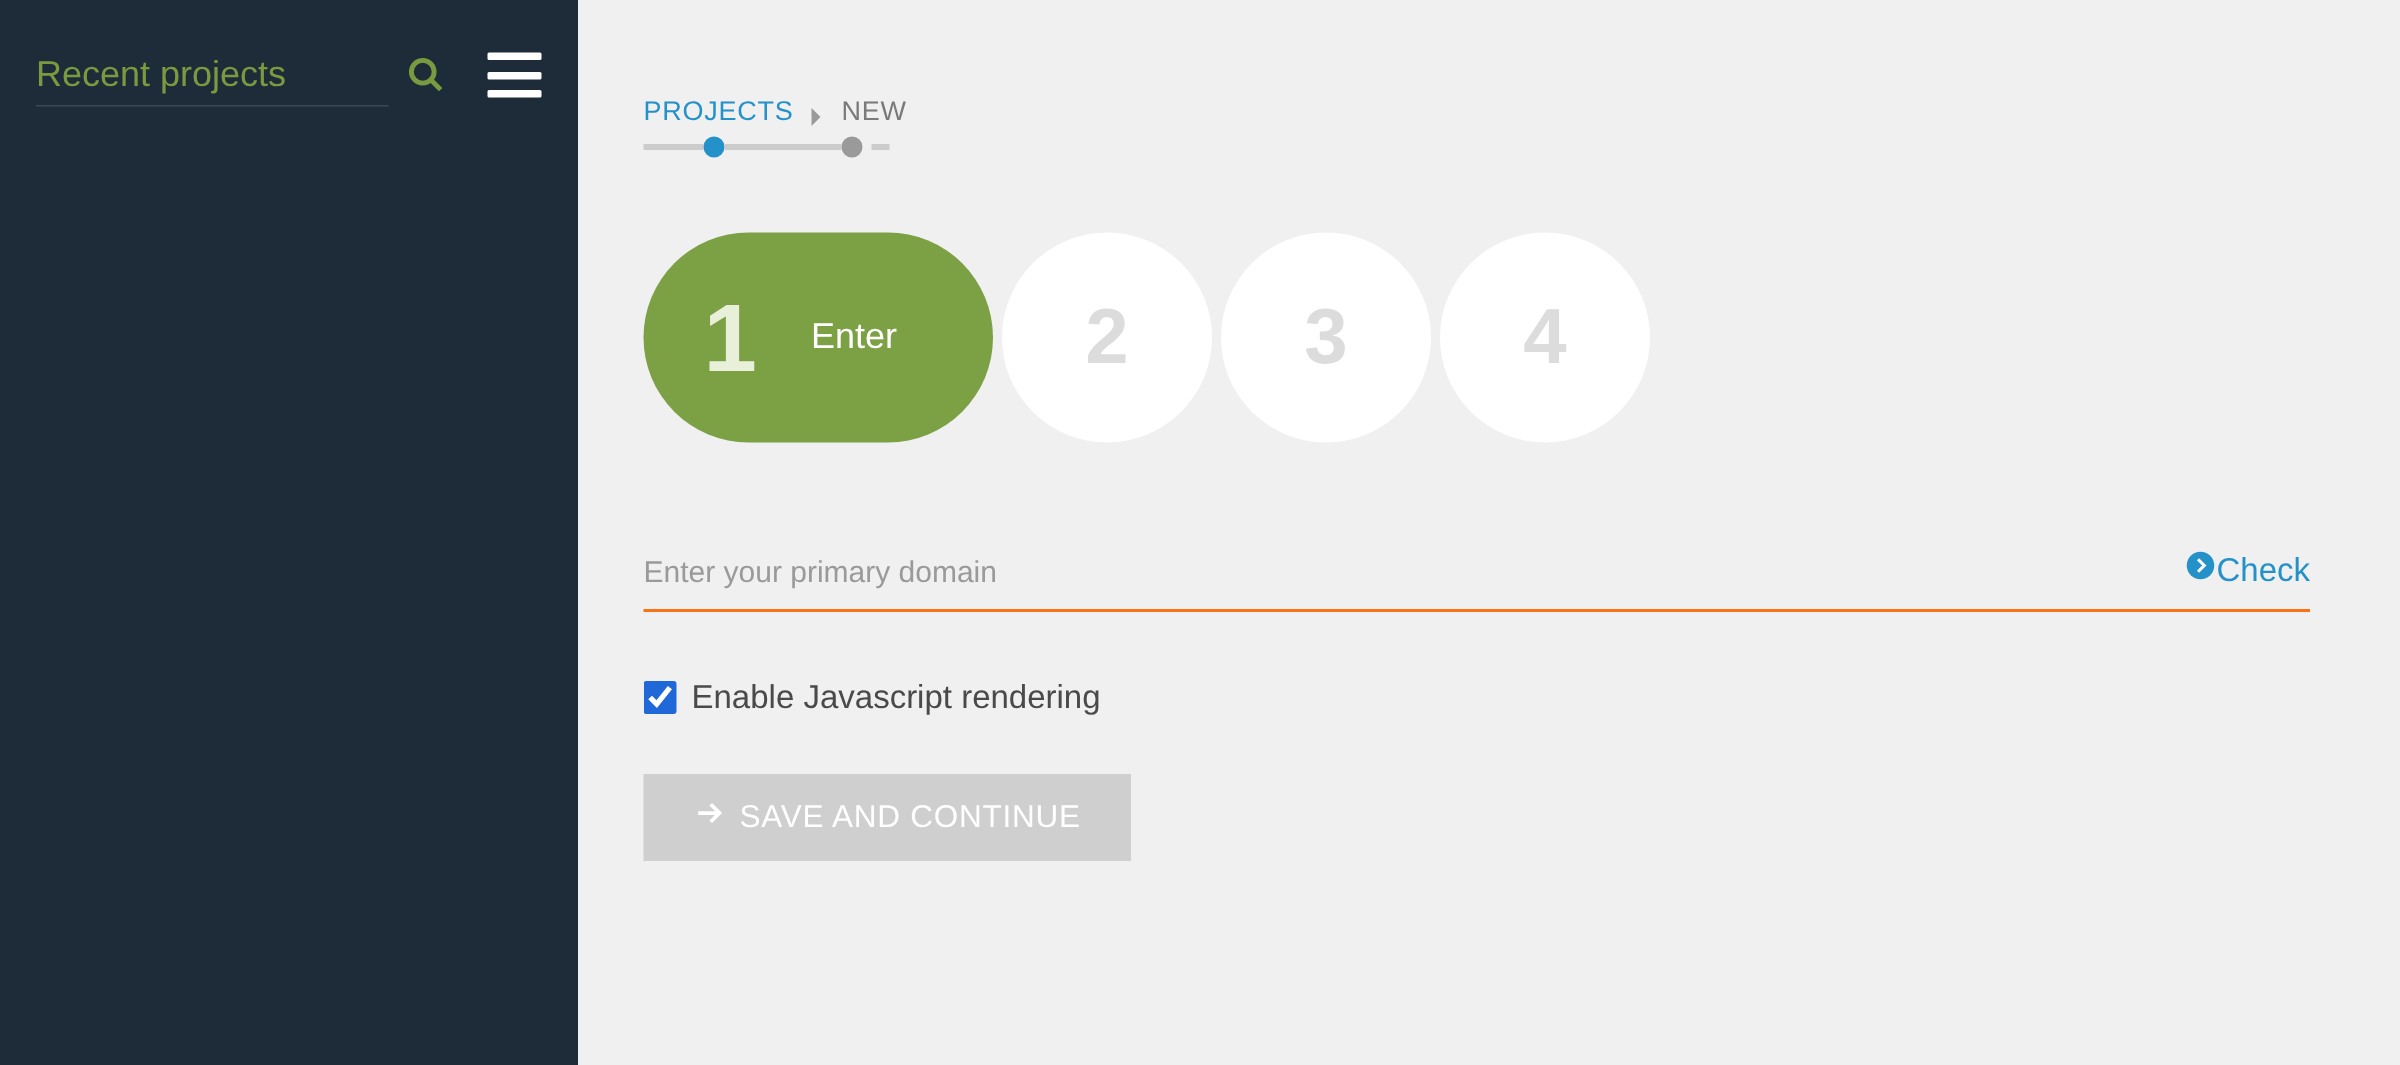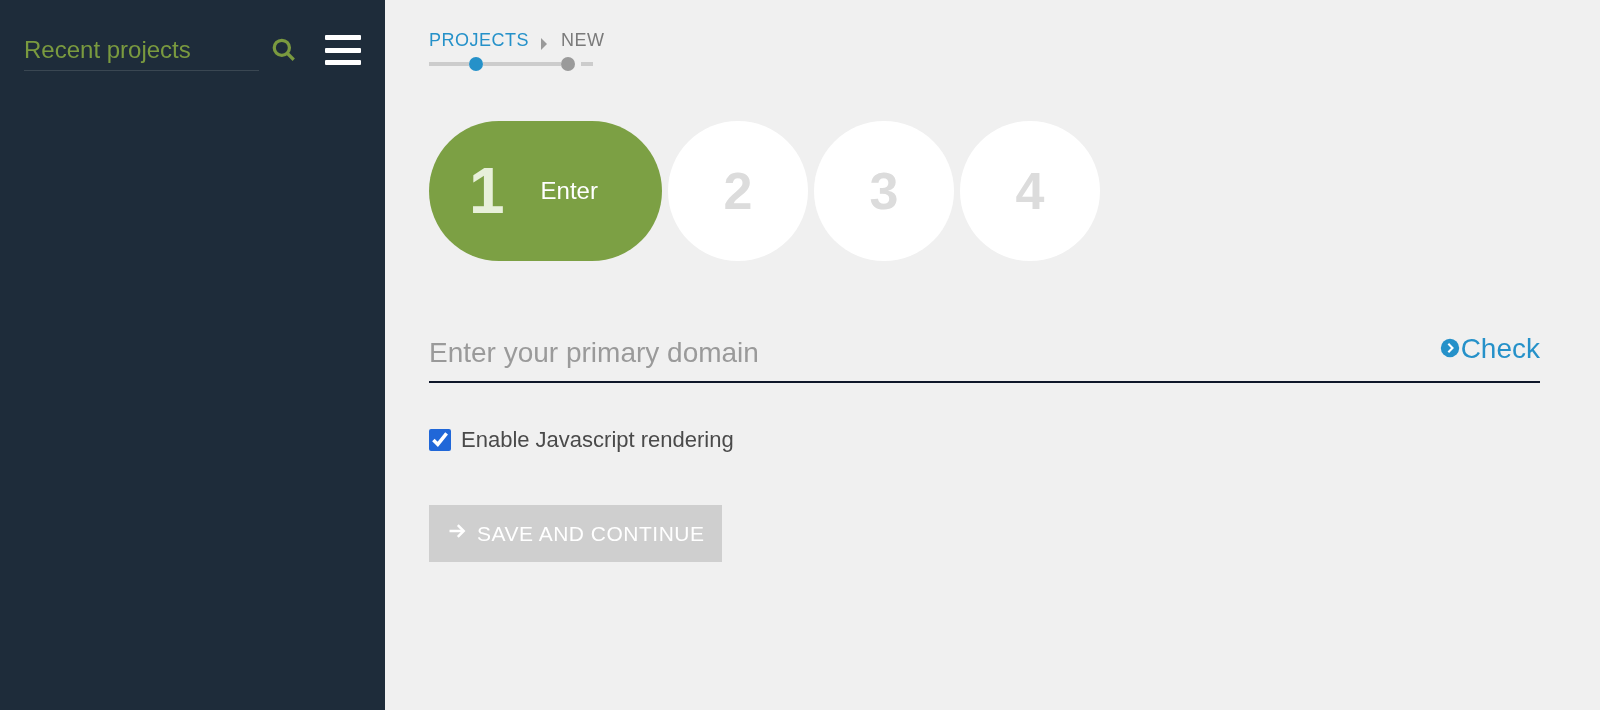--- a/index.html
+++ b/index.html
@@ -89,20 +89,21 @@
     }
     .breadcrumb-sep {
       color: #9a9a9a;
       margin: 0 10px;
       display: flex;
       align-items: center;
     }
     .breadcrumb-current {
       color: #7a7a7a;
       letter-spacing: 0.5px;
+      margin-top: 34px;
     }
     .progress-line {
       display: flex;
       align-items: center;
       margin-bottom: 50px;
     }
     .progress-seg {
       width: 40px;
       height: 4px;
       background: #ccc;
@@ -153,66 +154,66 @@
       font-weight: 700;
       color: #dcdcdc;
     }
     .form-row {
       position: relative;
       margin-bottom: 54px;
     }
     .text-input {
       width: 100%;
       border: none;
-      border-bottom: 2px solid #0f172a;
+      border-bottom: 2px solid #f97316;
       background: transparent;
-      font-size: 28px;
+      font-size: 20px;
       color: #333;
       padding: 6px 0 12px 0;
     }
     .text-input::placeholder {
       color: #9a9a9a;
     }
     .check-link {
       position: absolute;
       right: 0;
       top: 2px;
       color: #2591c9;
-      font-size: 28px;
+      font-size: 22px;
       display: flex;
       align-items: center;
       gap: 1px;
       cursor: pointer;
       background: #f0f0f0;
       padding-left: 12px;
     }
     .checkbox-row {
       display: flex;
       align-items: center;
       gap: 10px;
-      margin-bottom: 52px;
+      margin-bottom: 38px;
       margin-top: -10px;
     }
     .checkbox-row input[type="checkbox"] {
       width: 22px;
       height: 22px;
       accent-color: #2067d8;
     }
     .checkbox-label {
       font-size: 22px;
       color: #4a4a4a;
     }
     .save-btn {
       display: inline-flex;
       align-items: center;
       gap: 10px;
       background: #cfcfcf;
       color: #fff;
       border: none;
-      padding: 16px 18px;
+      padding: 16px 34px;
       font-size: 21px;
       letter-spacing: 0.5px;
       cursor: pointer;
     }
   </style>
 </head>
 <body>
 
 <div class="sidebar">
   <div class="sidebar-top">

